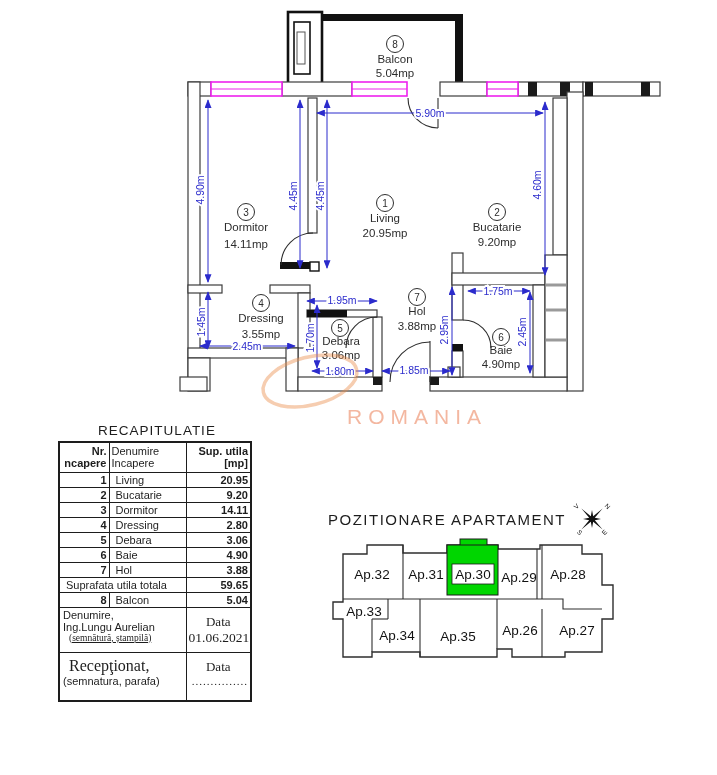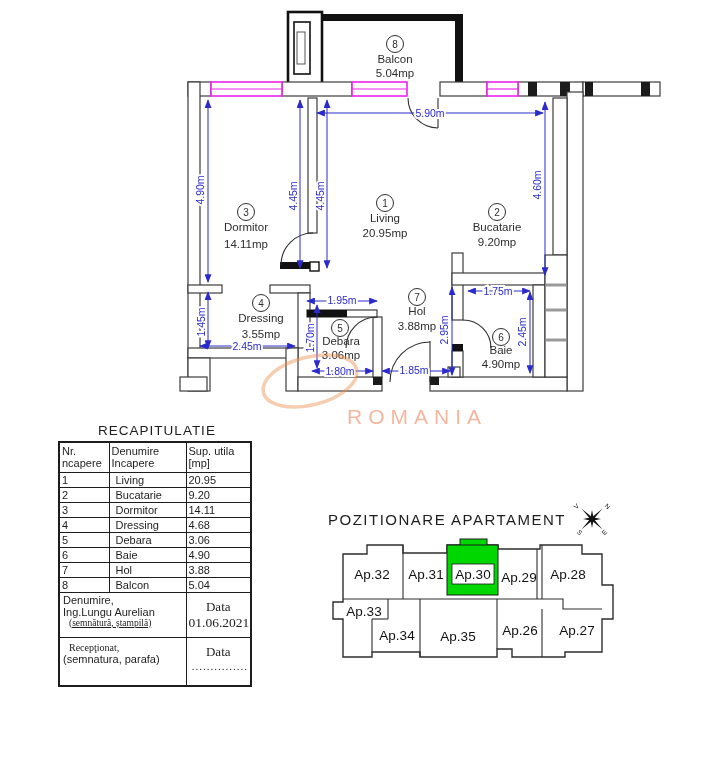--- a/index.html
+++ b/index.html
@@ -22,21 +22,21 @@
   .mid{text-anchor:middle;}
   .shaftline{stroke:#9a9a9a;stroke-width:3;}
 
   
   .recap-wrap{left:58px;top:423px;width:198px;}
   .recap-title{text-align:center;font-size:13.5px;letter-spacing:1px;color:#1d1d1d;margin:0 0 3px 0;}
   table.recap{border-collapse:collapse;width:194px;table-layout:fixed;}
   table.recap td{border:1.6px solid #1d1d1d;font-size:11px;padding:1px 2px;color:#1d1d1d;vertical-align:middle;}
   table.recap{border:2px solid #1d1d1d;}
   .pre{white-space:pre-line;}
-  .tc{text-align:left;}
+  .tc{text-align:right;font-weight:bold;}
   .tl{text-align:left;padding-left:6px !important;}
   .hdr{height:30px;font-size:11px;}
   .row{height:15px;}
   .serif{font-family:"Liberation Serif",serif;}
   .small{font-size:9.5px;text-decoration:underline;}
   .sigcell{height:42px;vertical-align:top !important;}
   .datacell{text-align:center;font-family:"Liberation Serif",serif;}
   .dots{letter-spacing:1px;text-align:right;font-family:"Liberation Serif",serif;font-size:11px;}
 
   
@@ -249,56 +249,60 @@
       <td class="tc">9.20</td>
     </tr>
     <tr class="row">
       <td class="tc">3</td>
       <td class="tl">Dormitor</td>
       <td class="tc">14.11</td>
     </tr>
     <tr class="row">
       <td class="tc">4</td>
       <td class="tl">Dressing</td>
-      <td class="tc">4.68</td>
+      <td class="tc">2.80</td>
     </tr>
     <tr class="row">
       <td class="tc">5</td>
       <td class="tl">Debara</td>
       <td class="tc">3.06</td>
     </tr>
     <tr class="row">
       <td class="tc">6</td>
       <td class="tl">Baie</td>
       <td class="tc">4.90</td>
     </tr>
     <tr class="row">
       <td class="tc">7</td>
       <td class="tl">Hol</td>
       <td class="tc">3.88</td>
+    </tr>
+    <tr class="row">
+      <td colspan="2" class="tl">Suprafata utila totala</td>
+      <td class="tc">59.65</td>
     </tr>
     <tr class="row">
       <td class="tc">8</td>
       <td class="tl">Balcon</td>
       <td class="tc">5.04</td>
     </tr>
     <tr>
       <td colspan="2" class="sigcell" style="padding-left:3px">
         <div>Denumire,</div>
         <div>Ing.Lungu Aurelian</div>
         <div class="serif small" style="padding-left:6px">(semnătură, ștampilă)</div>
       </td>
       <td class="datacell">
         <div style="font-size:13px">Data</div>
         <div style="font-size:13.5px">01.06.2021</div>
       </td>
     </tr>
     <tr>
       <td colspan="2" class="sigcell" style="padding-left:3px;padding-top:4px">
-        <div class="serif" style="font-size:10px;padding-left:6px">Recepţionat,</div>
+        <div class="serif" style="font-size:16px;padding-left:6px">Recepţionat,</div>
         <div>(semnatura, parafa)</div>
       </td>
       <td class="datacell" style="vertical-align:top;padding-top:6px">
         <div style="font-size:13px">Data</div>
         <div class="dots">...............</div>
       </td>
     </tr>
   </tbody>
     </table>
 </div>

